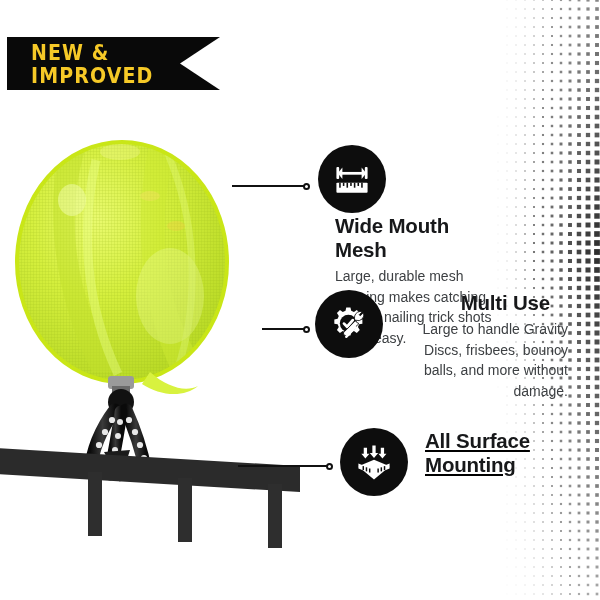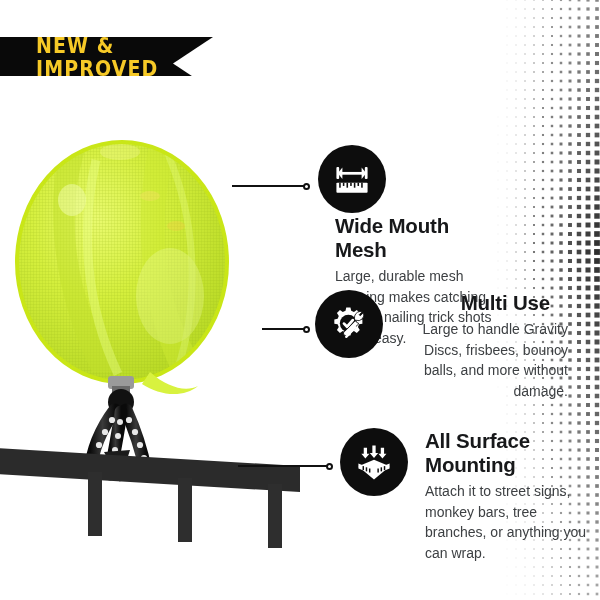--- a/index.html
+++ b/index.html
@@ -15,26 +15,26 @@
   #halftone {
     position:absolute;
     top:0; right:0;
     width:120px; height:600px;
     pointer-events:none;
   }
 
   
   .ribbon {
     position:absolute;
-    left:0; top:37px;
-    width:213px; height:39px;
+    left:7px; top:37px;
+    width:213px; height:53px;
     background:#090909;
     -webkit-clip-path: polygon(0 0, 100% 0, 100% 100%, 0 100%, 0 100%);
     clip-path: polygon(0 0, 213px 0, 213px 53px, 0 53px);
-    display:flex; align-items:center;padding-left:12px;
+    display:flex; align-items:center;
   }
   .ribbon-notch {
     position:absolute;
     right:0; top:0;
     width:40px; height:53px;
     background:#ffffff;
     clip-path: polygon(100% 0, 100% 100%, 0 50%);
   }
   .ribbon-text {
     color:#f6c927;
@@ -76,21 +76,21 @@
   .feature-desc {
     font-size:14px;
     color:#3d4043;
     line-height:1.47;
     margin-top:4px;
     max-width:168px;
   }
 
   #feature-0 { left:318px; top:145px;flex-direction:column; }
   #feature-1 { left:315px; top:290px;text-align:right; }
-  #feature-2 { left:340px; top:428px; }
+  #feature-2 { left:340px; top:428px;text-decoration:underline; }
 
   
   .connector { position:absolute; height:10px; display:flex; align-items:center; }
   .connector .line { height:2px; background:#111; flex:1; }
   .connector .dot {
     width:7px; height:7px; border-radius:50%;
     border:2px solid #111; background:#fff;
     flex:0 0 7px; margin-left:-1px;
   }
   #connector-0 { left:232px; top:181px; width:78px; }
@@ -1030,15 +1030,14 @@
         <rect x="15" y="29.8" width="1.6" height="4.4"></rect>
         <rect x="18.5" y="31.1" width="1.6" height="4.4"></rect>
         <rect x="27.7" y="31.1" width="1.6" height="4.4"></rect>
         <rect x="31.2" y="29.8" width="1.6" height="4.4"></rect>
         <rect x="34.7" y="28.5" width="1.6" height="4.4"></rect>
       </g>
     </svg>
   </div>
   <div class="feature-text">
     <div class="feature-title">All Surface Mounting</div>
-    <div class="feature-desc">Attach it to street signs, monkey bars, tree branches, or anything you can wrap.</div>
   </div>
 </div>
 
 </body></html>

